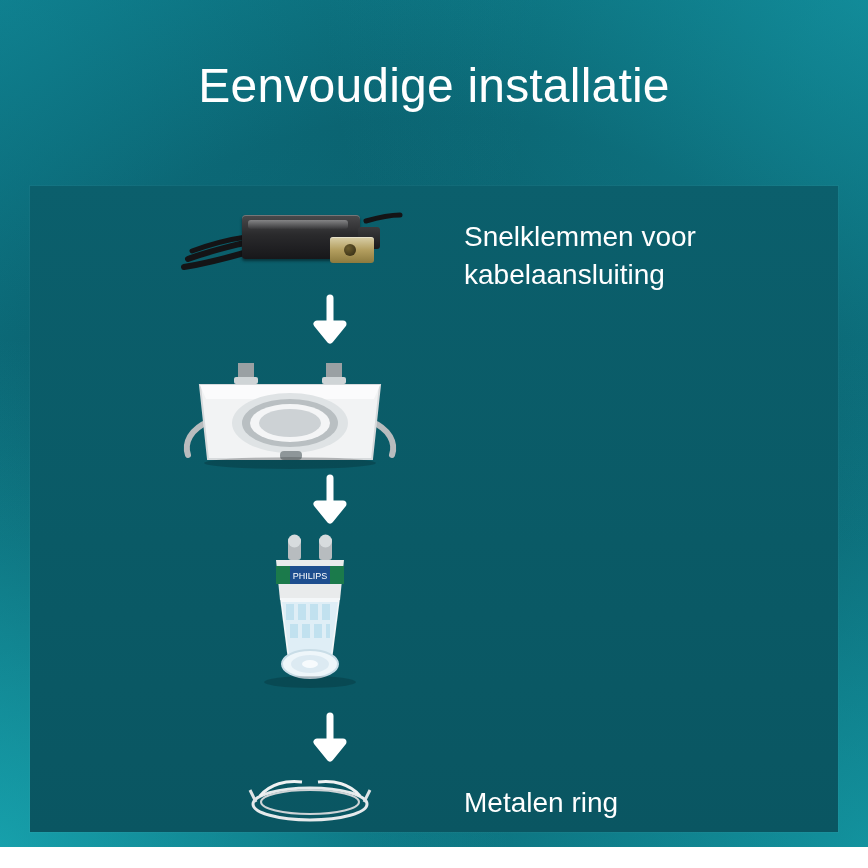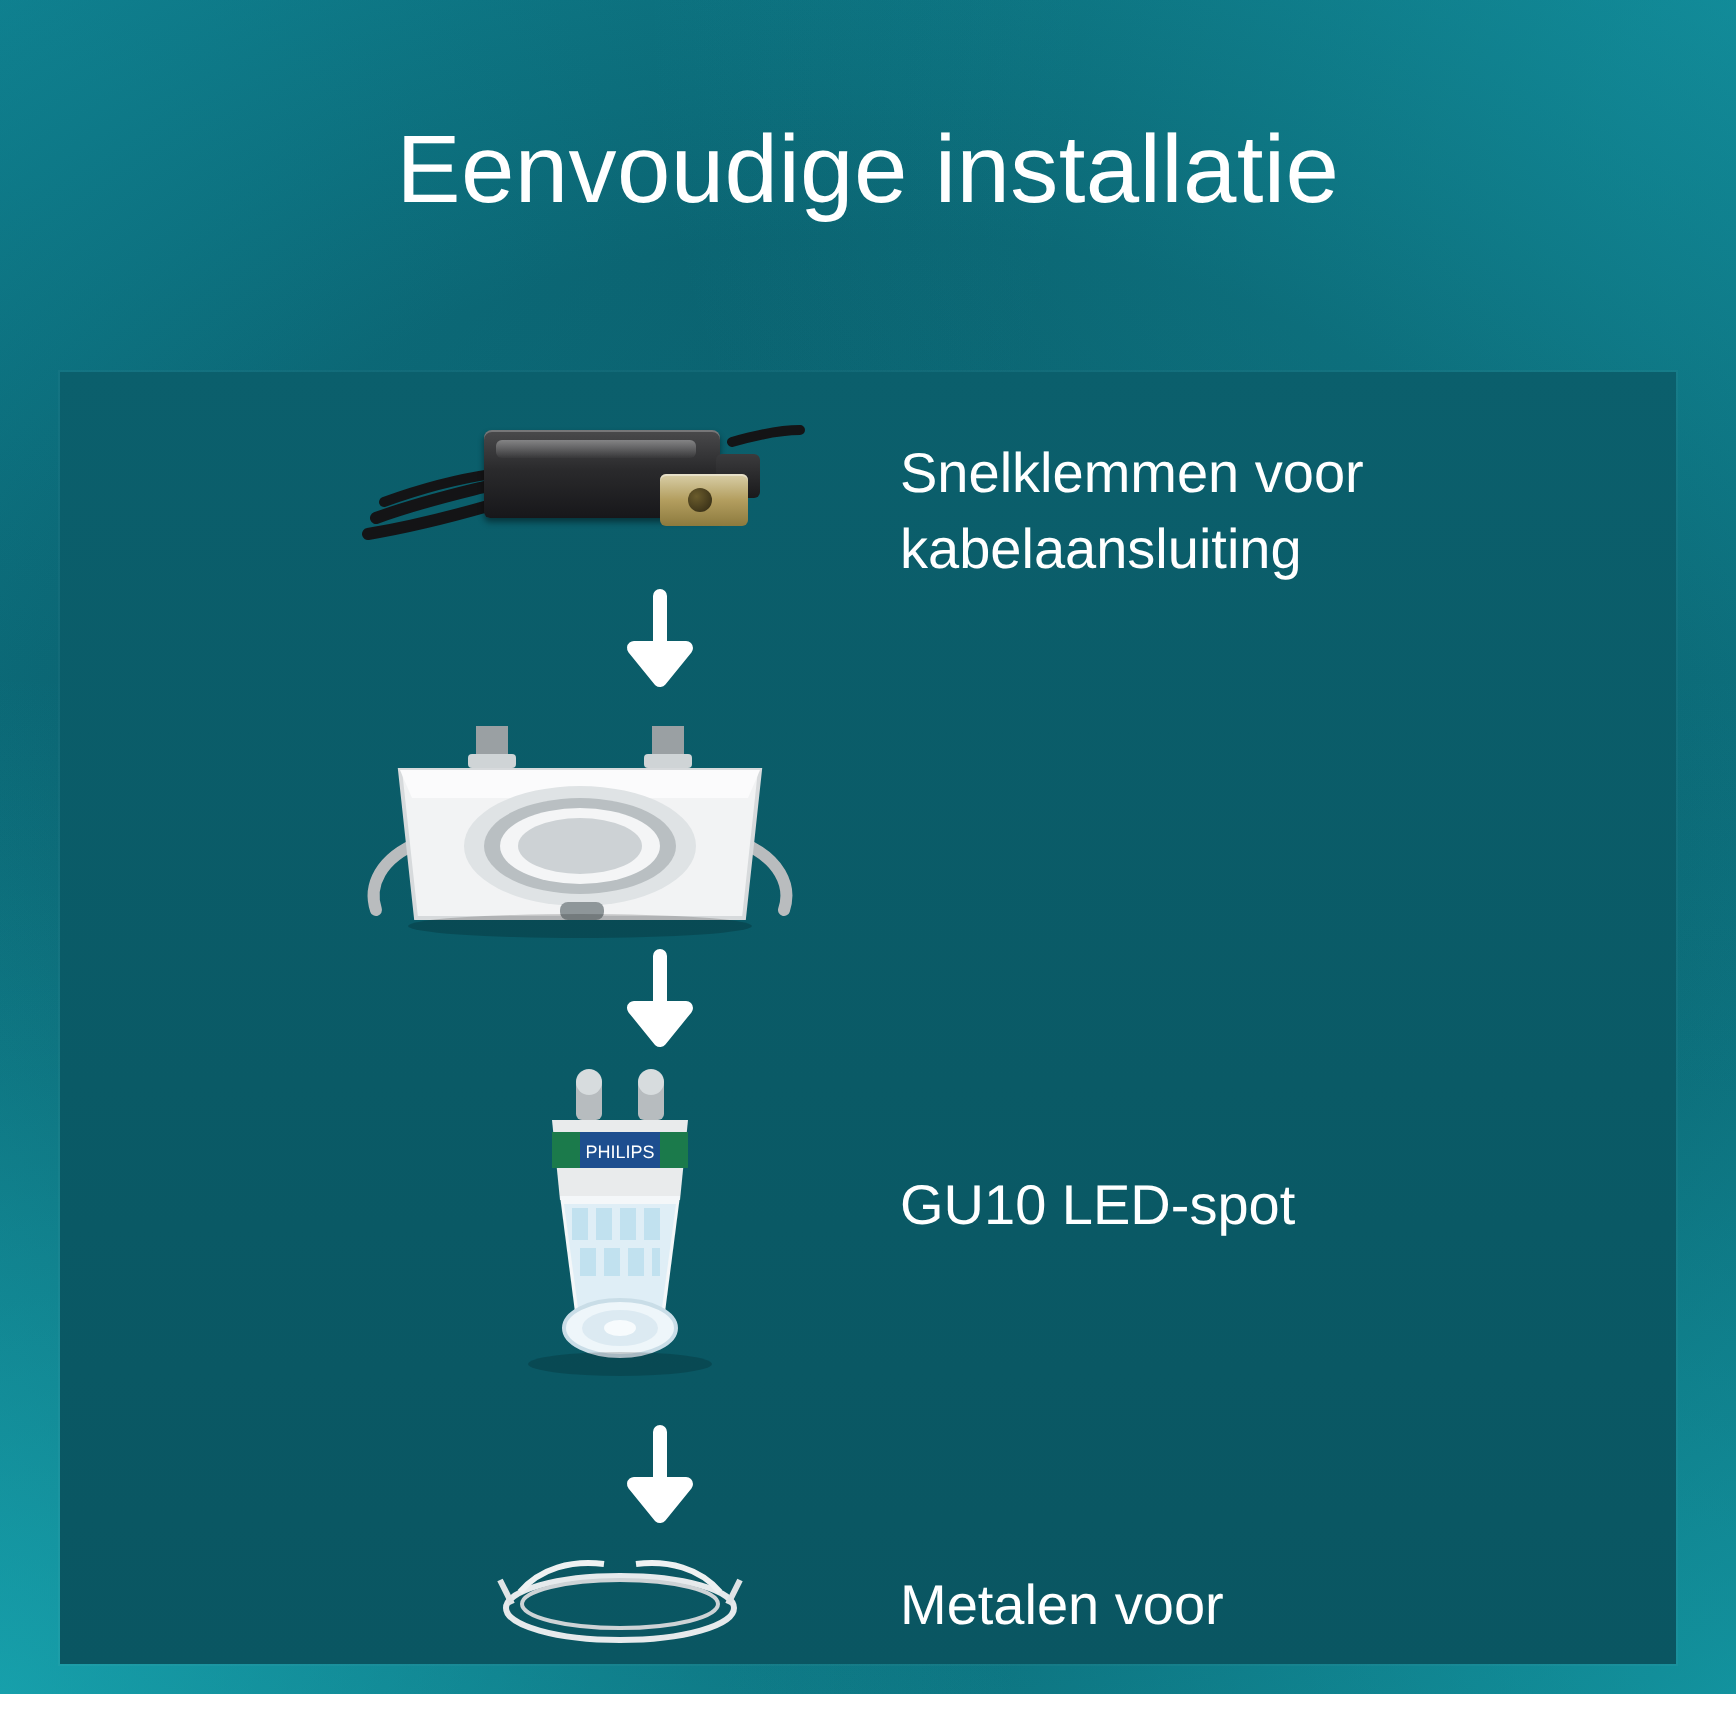--- a/index.html
+++ b/index.html
@@ -56,21 +56,21 @@
   .art {
     position: absolute;
     left: 120px;
     width: 260px;
     display: flex;
     align-items: center;
     justify-content: flex-end;
   }
   .label {
     position: absolute;
-    left: 420px;
+    left: 434px;
     width: 350px;
     color: #ffffff;
     font-size: 28px;
     font-weight: 400;
     line-height: 1.35;
   }
   
   .arrow {
     position: absolute;
     left: 275px;
@@ -253,36 +253,35 @@
           </g>
 
           <ellipse cx="100" cy="128" rx="28" ry="14" fill="#eef6fa" stroke="#c9dde7" stroke-width="2"></ellipse>
           <ellipse cx="100" cy="128" rx="19" ry="9" fill="#dceaf2"></ellipse>
           <ellipse cx="100" cy="128" rx="8" ry="4" fill="#f7fbfd"></ellipse>
 
           <ellipse cx="100" cy="146" rx="46" ry="6" fill="rgba(0,0,0,0.16)"></ellipse>
         </svg>
       </div>
     </div>
-    <div class="label" style="top:398px;">GU10 LED-spot</div>
 
     <div class="arrow" style="top:528px;">
       <svg viewBox="0 0 50 48">
           <path d="M25 2 L25 32 M25 44 L12 28 L38 28 Z" stroke="#ffffff" stroke-width="7" fill="#ffffff" stroke-linejoin="round" stroke-linecap="round"></path>
         </svg>
     </div>
 
     <div class="art" style="top:586px;height:60px;">
       <div class="ring-wrap">
         <svg viewBox="0 0 200 60">
           <ellipse cx="100" cy="32" rx="57" ry="16" fill="none" stroke="#e6eaec" stroke-width="3"></ellipse>
           <ellipse cx="100" cy="30" rx="49" ry="12" fill="none" stroke="#cdd3d6" stroke-width="2"></ellipse>
           <path d="M50 24 C60 12 76 8 92 10" stroke="#eef1f2" stroke-width="3" fill="none"></path>
           <path d="M150 24 C140 12 124 8 108 10" stroke="#eef1f2" stroke-width="3" fill="none"></path>
           <path d="M46 30 L40 18" stroke="#dfe4e6" stroke-width="3"></path>
           <path d="M154 30 L160 18" stroke="#dfe4e6" stroke-width="3"></path>
         </svg>
       </div>
     </div>
-    <div class="label" style="top:598px;">Metalen voor</div>
+    <div class="label" style="top:598px;">Metalen ring</div>
 
   </div>
 </div>
 
 </body></html>

